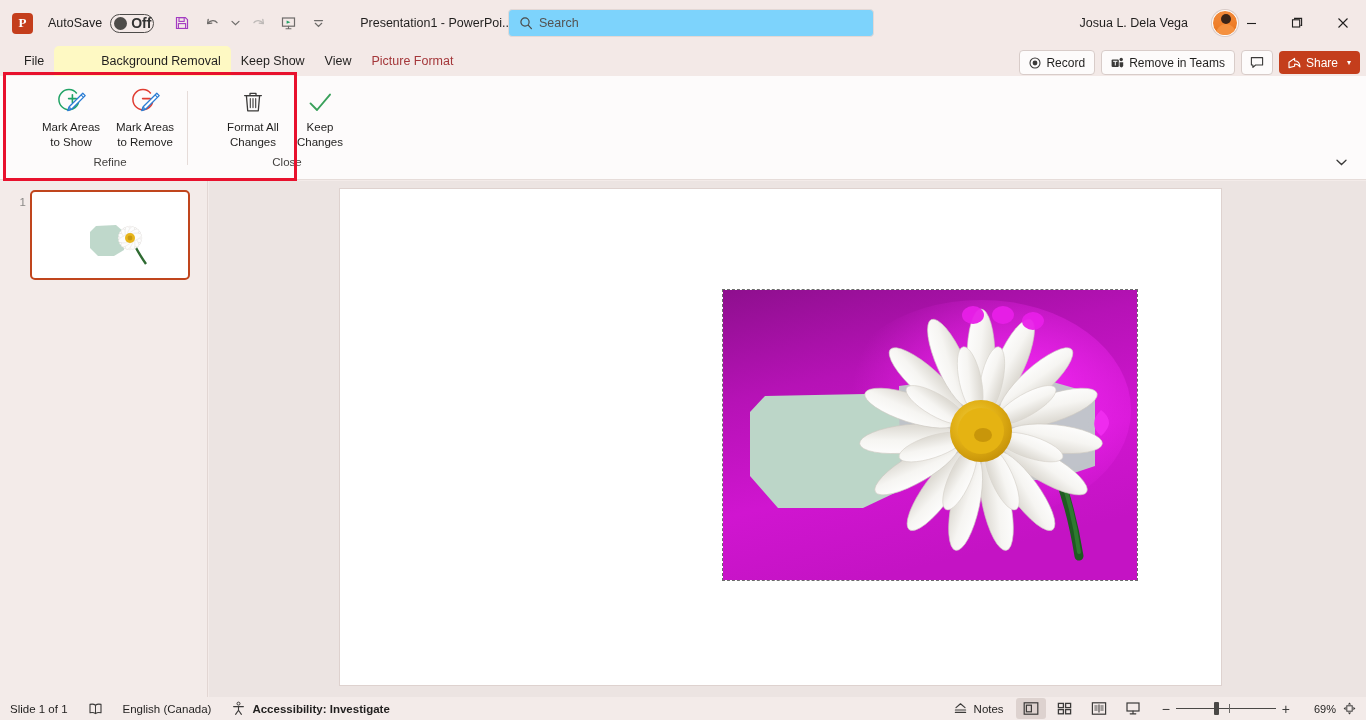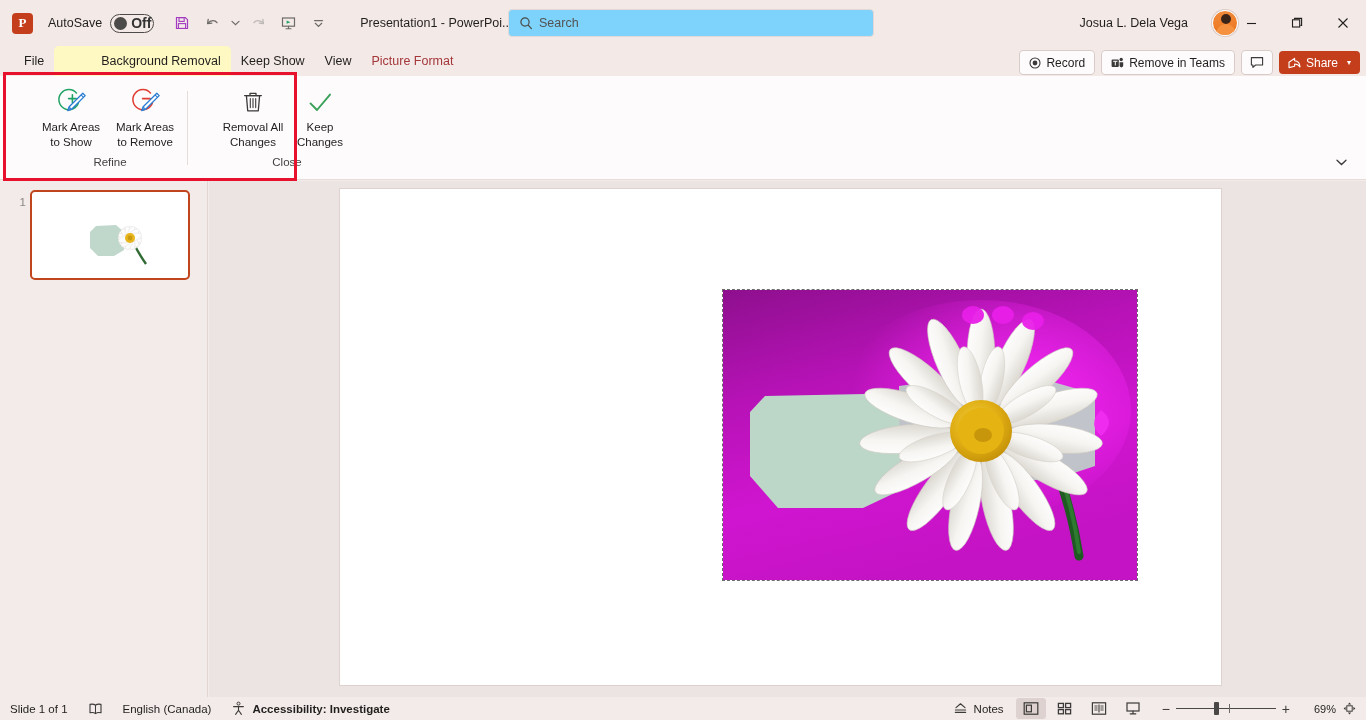--- a/index.html
+++ b/index.html
@@ -391,21 +391,21 @@
         <div class="rgroup-items">
           <div class="ritem" style="width:72px;">
             <div class="ico">
               <svg width="28" height="32" viewBox="0 0 28 32">
                 <path d="M7.4 9.6h13.2l-1.3 15.2H8.7z" fill="none" stroke="#3b3a39" stroke-width="1.3" stroke-linejoin="round"></path>
                 <path d="M5.6 9.6h16.8" stroke="#3b3a39" stroke-width="1.3" stroke-linecap="round"></path>
                 <path d="M11 9.4V7.4h6v2" fill="none" stroke="#3b3a39" stroke-width="1.3" stroke-linejoin="round"></path>
                 <path d="M11.3 12.6v9M14 12.6v9M16.7 12.6v9" stroke="#3b3a39" stroke-width="1.1" stroke-linecap="round"></path>
               </svg>
             </div>
-            <div class="lbl">Removal All</div>
+            <div class="lbl">Format All</div>
             <div class="lbl">Changes</div>
           </div>
 
           <div class="ritem" style="width:62px;">
             <div class="ico">
               <svg width="32" height="32" viewBox="0 0 32 32">
                 <path d="M6.5 17.4 L13 24 L26 8.6" fill="none" stroke="#39a05a" stroke-width="1.9" stroke-linecap="round" stroke-linejoin="round"></path>
               </svg>
             </div>
             <div class="lbl">Keep</div>

